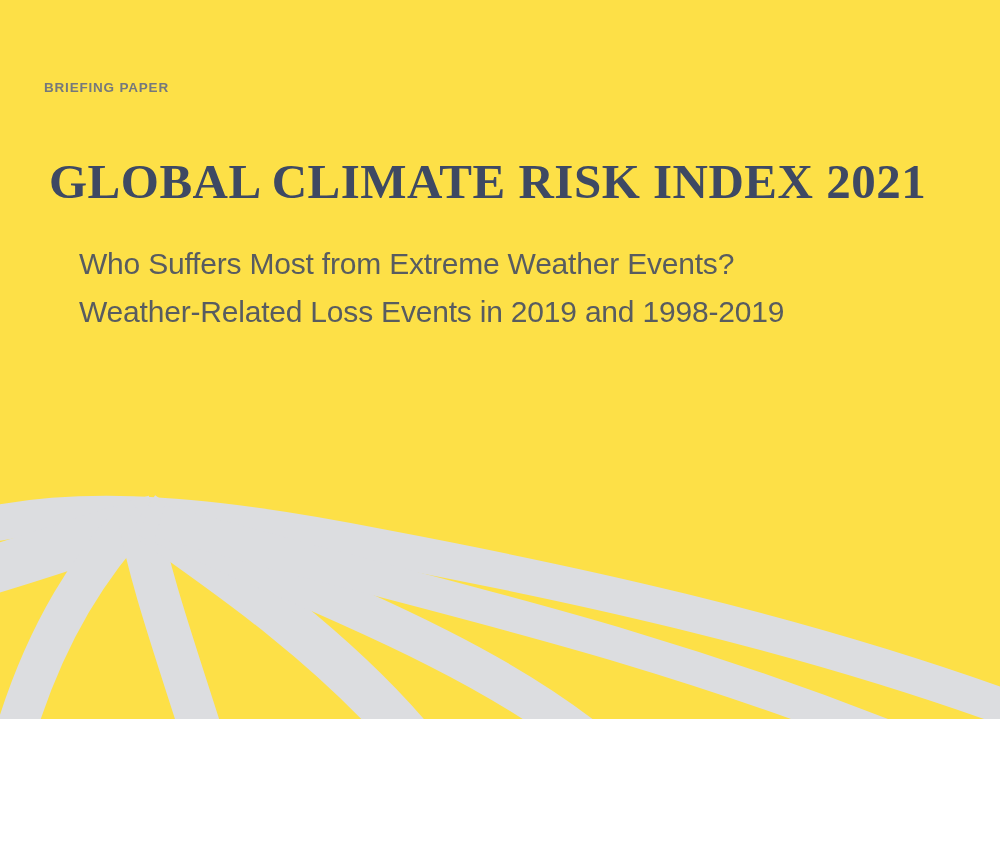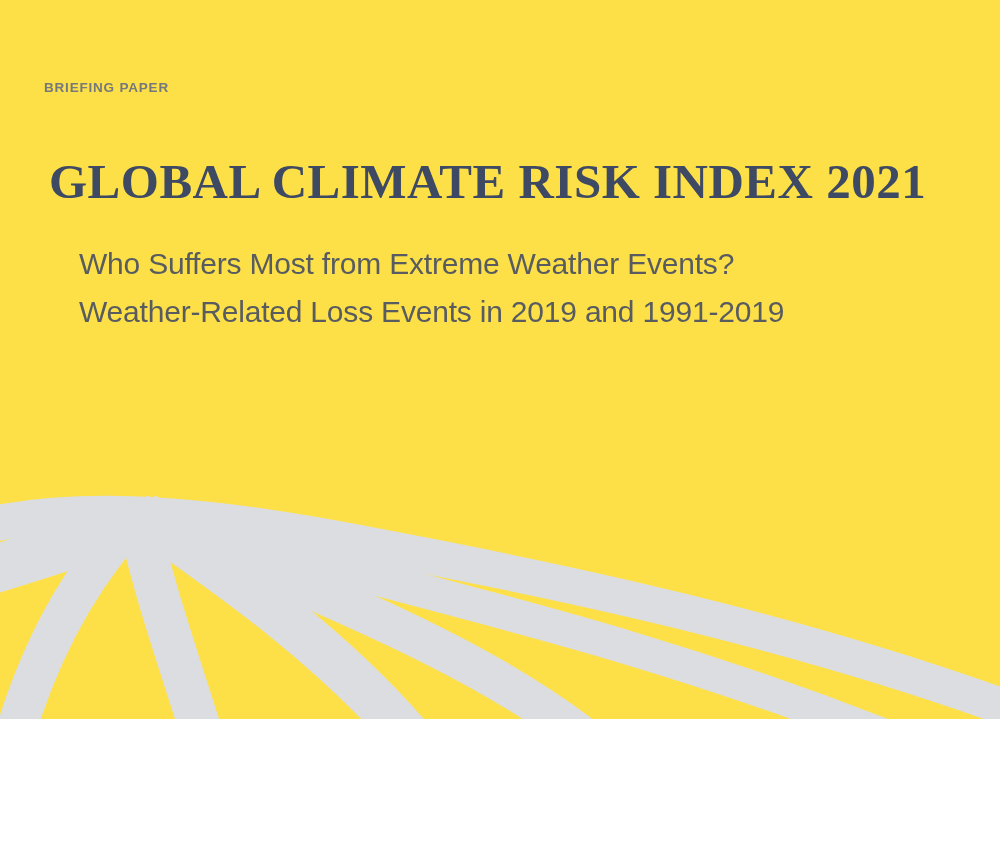--- a/index.html
+++ b/index.html
@@ -74,21 +74,21 @@
 <body>
 
 <div class="page">
 
   <div class="kicker">BRIEFING PAPER</div>
 
   <h1 class="title">GLOBAL CLIMATE RISK INDEX 2021</h1>
 
   <div class="subtitle">
     <div>Who Suffers Most from Extreme Weather Events?</div>
-    <div>Weather-Related Loss Events in 2019 and 1991-2019</div>
+    <div>Weather-Related Loss Events in 2019 and 1998-2019</div>
   </div>
 
 
   <svg class="globe" viewBox="0 0 1000 300" preserveAspectRatio="none" aria-hidden="true">
     <g fill="none" stroke="#dcdde0" stroke-linecap="butt">
 
       <path d="M -40 112 C 60 86, 180 88, 380 128 C 560 162, 790 210, 1015 292" stroke-width="36"></path>
 
       <path d="M -40 160 C 40 138, 95 116, 155 100" stroke-width="48"></path>
 

